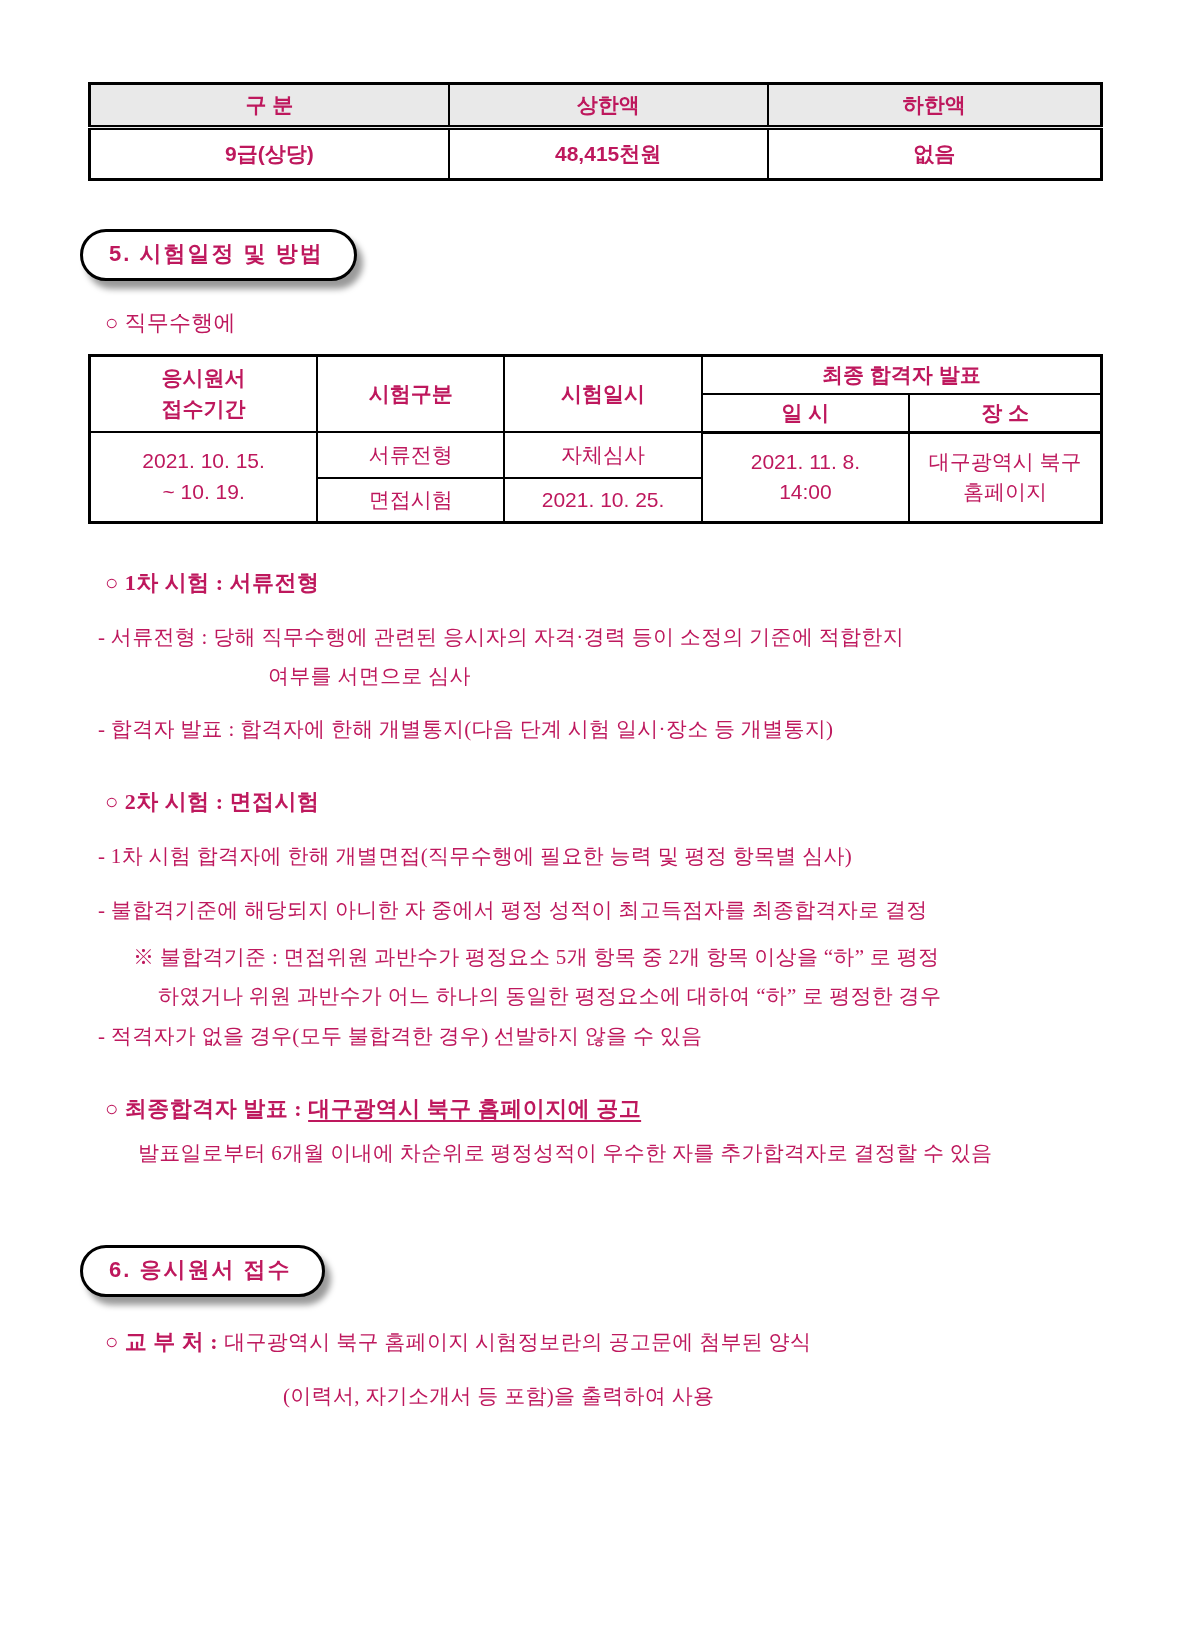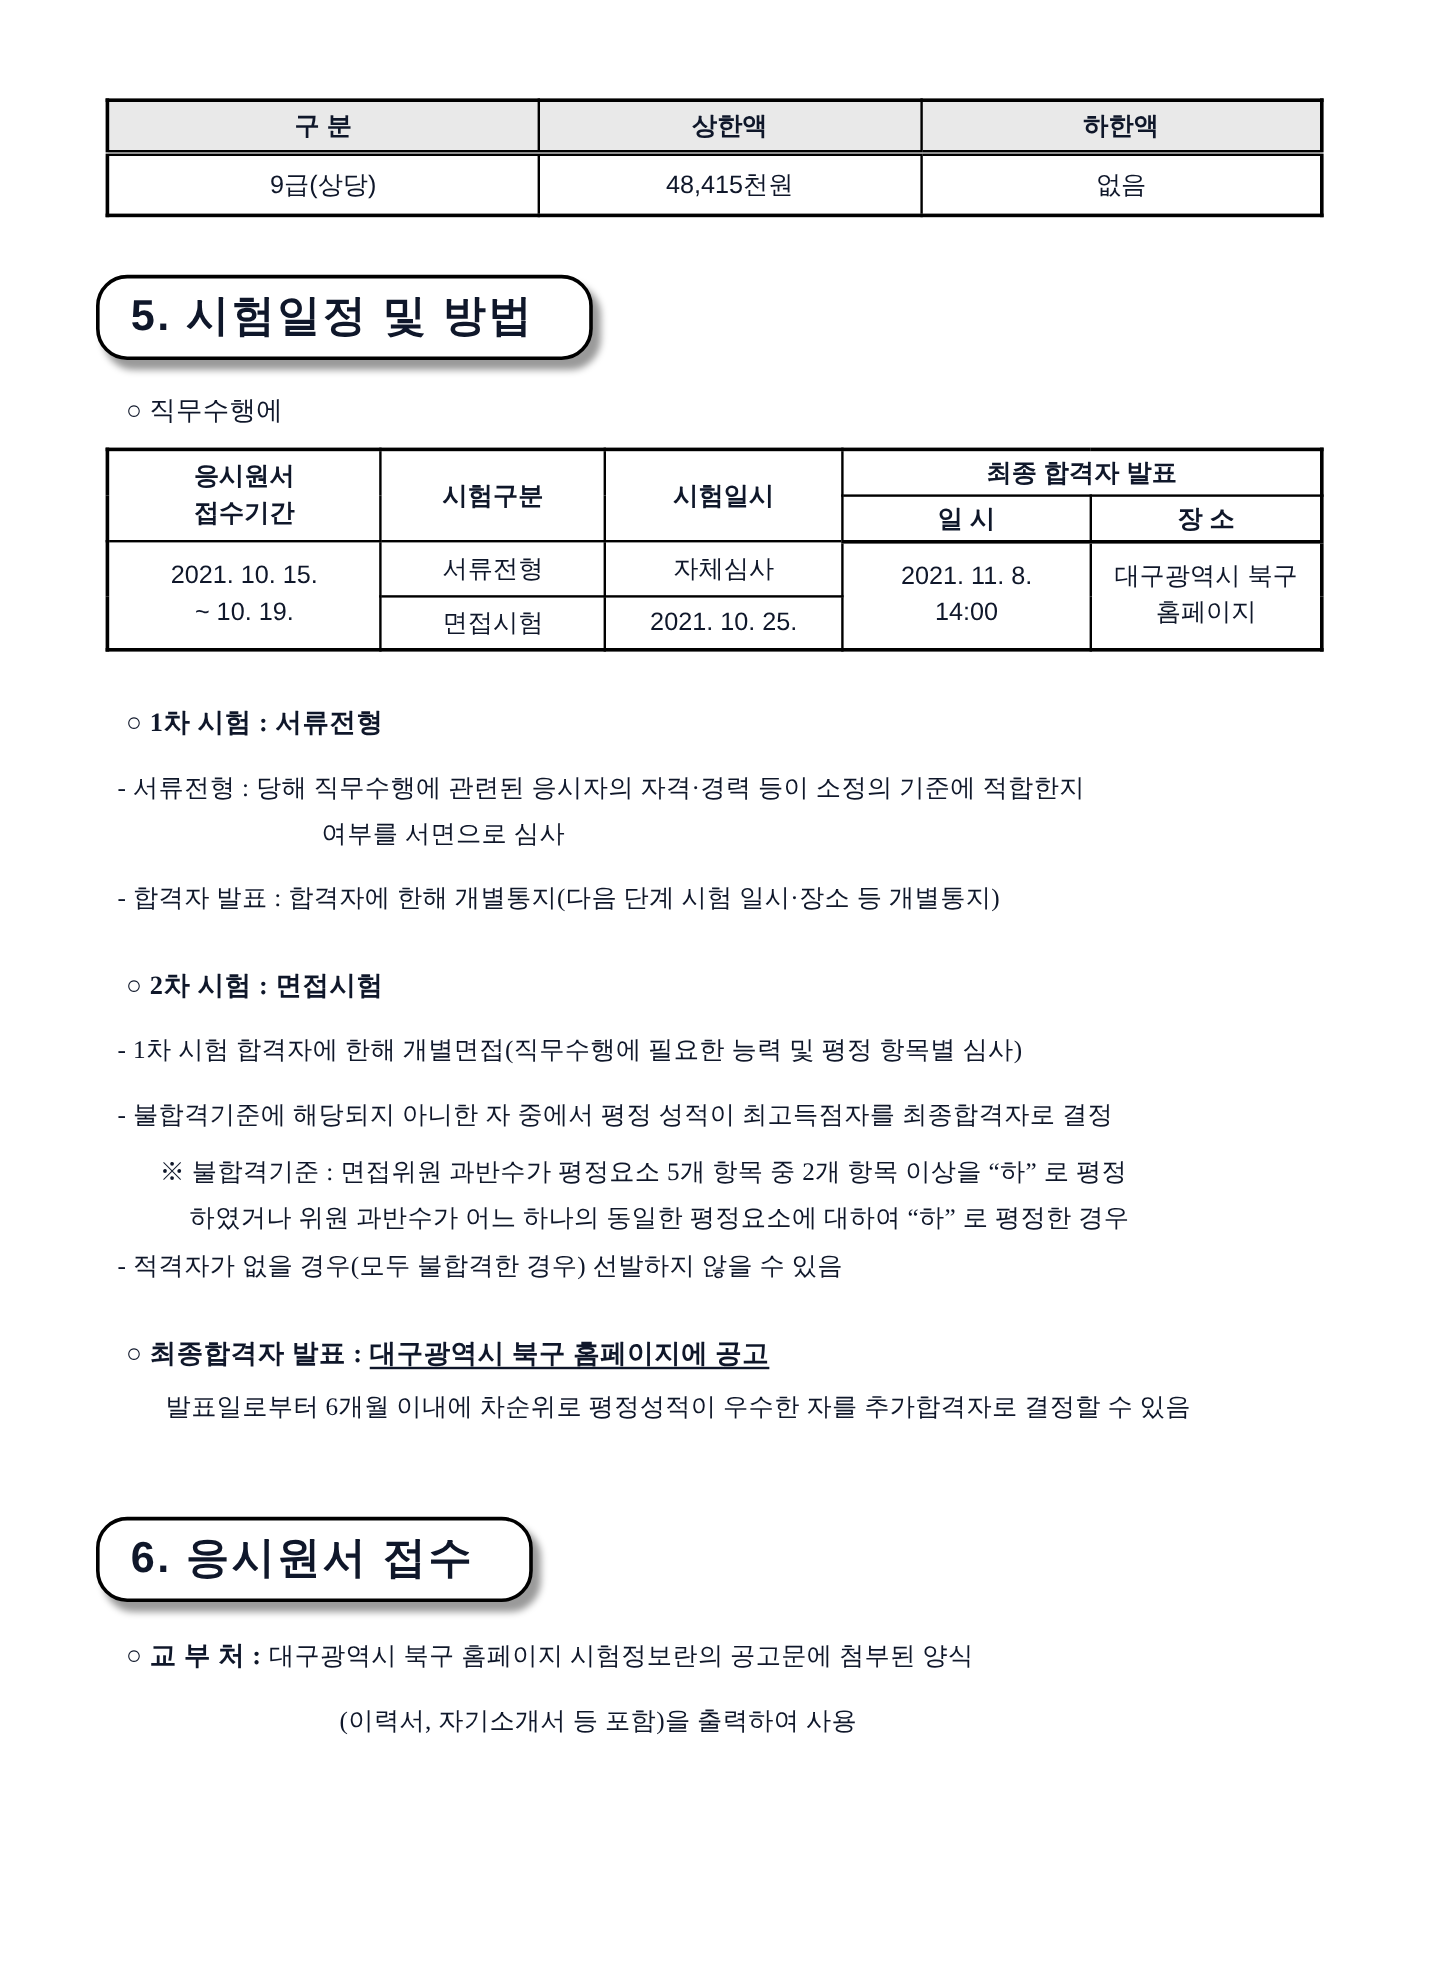--- a/index.html
+++ b/index.html
@@ -3,21 +3,21 @@
 <meta charset="utf-8">
 <style>
   * { margin: 0; padding: 0; box-sizing: border-box; }
   html, body { background: #ffffff; }
   .page {
     position: relative;
     width: 1193px;
     height: 1652px;
     background: #ffffff;
     font-family: "Liberation Serif", "DejaVu Serif", serif;
-    color: #0f172a;
+    color: #be185d;
     overflow: hidden;
   }
   .content {
     padding: 82px 90px 0 88px;
   }
 
   
   table.tbl {
     border-collapse: collapse;
     width: 100%;
@@ -30,39 +30,39 @@
     text-align: center;
     vertical-align: middle;
     font-size: 21px;
     padding: 4px 2px;
   }
   table.tbl tr.hrow td {
     background: #e9e9e9;
     font-weight: bold;
   }
   table.salary tr.hrow td { border-bottom: 5px double #000; height: 44px; }
-  table.salary tr.brow td { height: 52px; font-weight: normal; }
+  table.salary tr.brow td { height: 52px; font-weight: bold; }
 
   table.sched tr.h1 td { height: 36px; }
   table.sched tr.h2 td { height: 28px; border-bottom: 3px solid #000; }
   table.sched td.pre { white-space: pre-line; line-height: 1.45; }
   table.sched tr.b1 td { height: 46px; }
   table.sched tr.b2 td { height: 44px; }
   table.sched td { font-weight: normal; }
   table.sched tr.h1 td, table.sched tr.h2 td { font-weight: bold; }
 
   
   .sec-box {
     display: inline-block;
     border: 3px solid #000;
     border-radius: 26px;
-    padding: 7px 46px 9px 26px;
+    padding: 7px 30px 9px 26px;
     font-family: "Liberation Sans", "DejaVu Sans", sans-serif;
     font-weight: bold;
-    font-size: 36px;
+    font-size: 22px;
     letter-spacing: 2px;
     background: #fff;
     box-shadow: 6px 8px 6px #9a9a9a;
   }
 
   
   .line {
     font-size: 21px;
     letter-spacing: 0.3px;
     line-height: 1.3;

